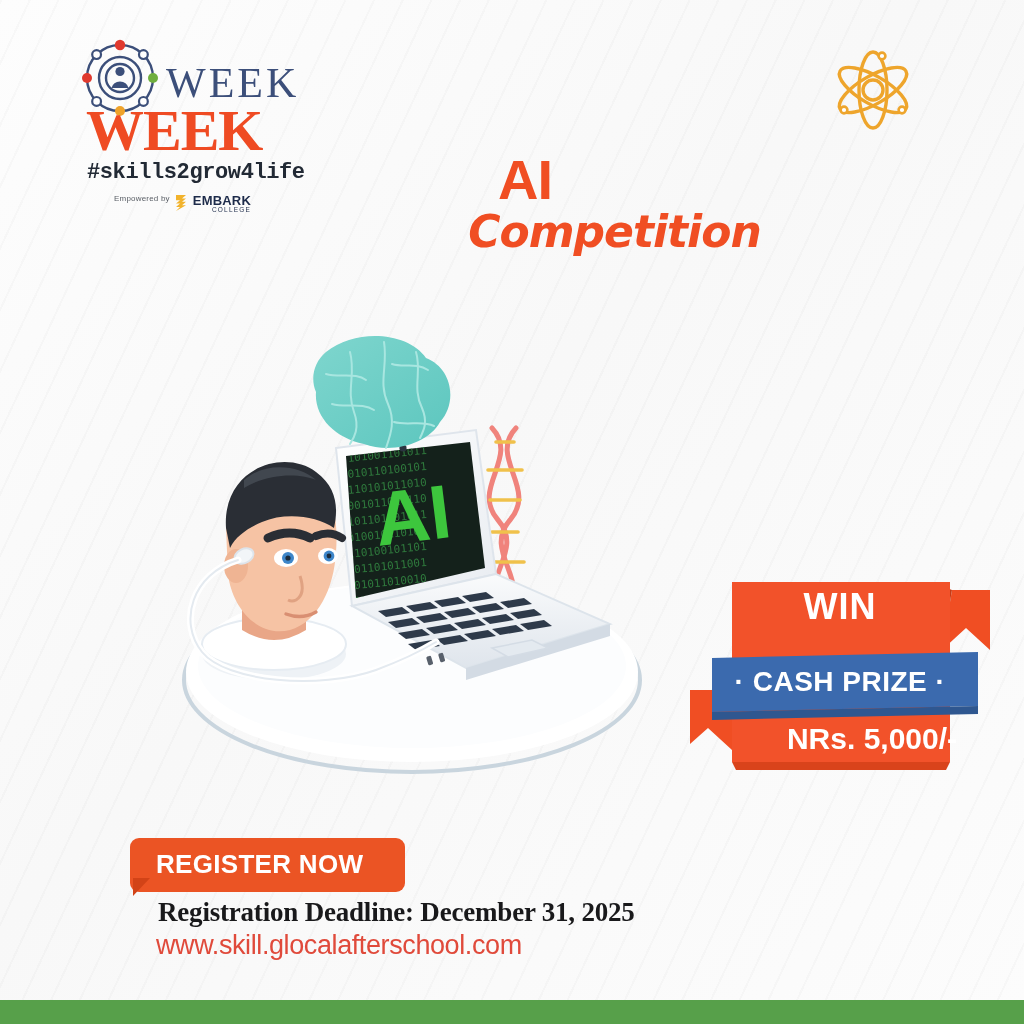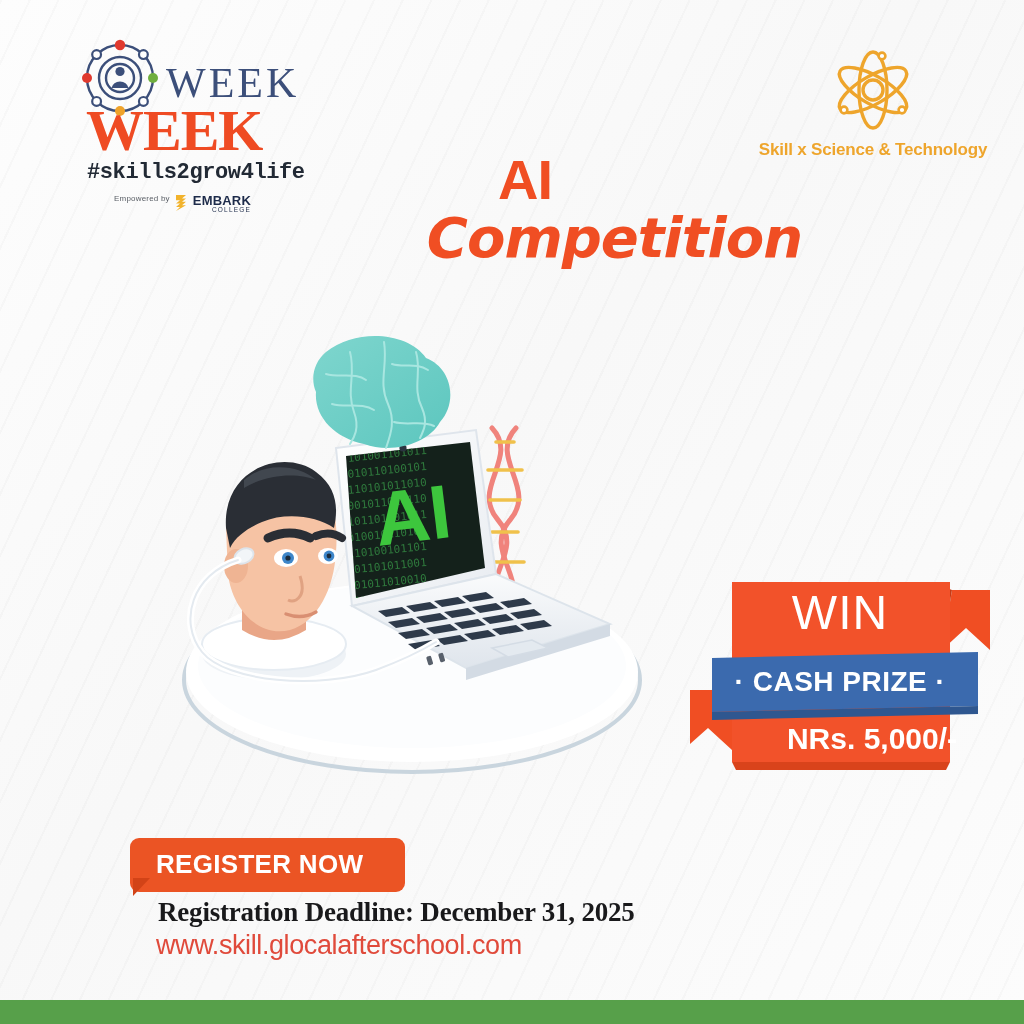--- a/index.html
+++ b/index.html
@@ -59,34 +59,34 @@
   #title-block{position:absolute;left:0;top:152px;width:1024px;text-align:center;}
   .t-ai{
     font-size:56px;font-weight:bold;color:#F04E23;line-height:1;
     letter-spacing:-1px;margin-left:26px;
   }
   .t-main{
     font-size:82px;font-weight:bold;color:#4CA247;line-height:1.04;
     letter-spacing:-2.5px;margin-top:2px;
   }
   .t-sub{
-    font-size:56px;font-weight:bold;font-style:italic;color:#F04E23;
+    font-size:44px;font-weight:bold;font-style:italic;color:#F04E23;
     line-height:1;margin-top:2px;margin-left:205px;letter-spacing:-1px;
     font-family:"DejaVu Sans", sans-serif;
   }
 
   
   #illustration{position:absolute;left:140px;top:330px;width:540px;height:450px;}
   #illustration svg{width:100%;height:100%;display:block;}
 
   
   #win-badge{position:absolute;left:690px;top:572px;width:300px;height:205px;}
   #win-badge svg{position:absolute;inset:0;width:100%;height:100%;}
   .wb-txt{position:absolute;width:100%;text-align:center;color:#ffffff;}
-  .wb-win{top:17px;font-size:48px;font-weight:normal;letter-spacing:1px;line-height:1;
+  .wb-win{top:17px;font-size:36px;font-weight:bold;letter-spacing:1px;line-height:1;
           left:0;padding-right:22px;}
   .wb-cash{top:96px;font-size:28px;font-weight:bold;letter-spacing:.5px;line-height:1;left:0;}
   .wb-amount{top:152px;font-size:30px;font-weight:bold;letter-spacing:0;line-height:1;
              left:0;padding-left:32px;}
 
   
   #register-btn{
     position:absolute;left:130px;top:838px;
     background:#EB5424;color:#fff;border:none;
     font-size:26px;font-weight:bold;letter-spacing:.3px;
@@ -149,21 +149,20 @@
       <g fill="none" stroke="#EEA52C" stroke-width="3.4">
         <ellipse cx="46" cy="46" rx="14" ry="38"></ellipse>
         <ellipse cx="46" cy="46" rx="14" ry="38" transform="rotate(60 46 46)"></ellipse>
         <ellipse cx="46" cy="46" rx="14" ry="38" transform="rotate(120 46 46)"></ellipse>
         <circle cx="46" cy="46" r="10"></circle>
       </g>
       <circle cx="55" cy="12" r="3.4" fill="#fff" stroke="#EEA52C" stroke-width="2.6"></circle>
       <circle cx="17" cy="66" r="3.4" fill="#fff" stroke="#EEA52C" stroke-width="2.6"></circle>
       <circle cx="75" cy="66" r="3.4" fill="#fff" stroke="#EEA52C" stroke-width="2.6"></circle>
     </svg>
-    <div class="sci-label">Skill x Science &amp; Technology</div>
   </div>
 
   <div id="title-block">
     <div class="t-ai">AI</div>
     <div class="t-sub">Competition</div>
   </div>
 
   <div id="illustration">
     <svg viewBox="0 0 540 450">
       <defs>

